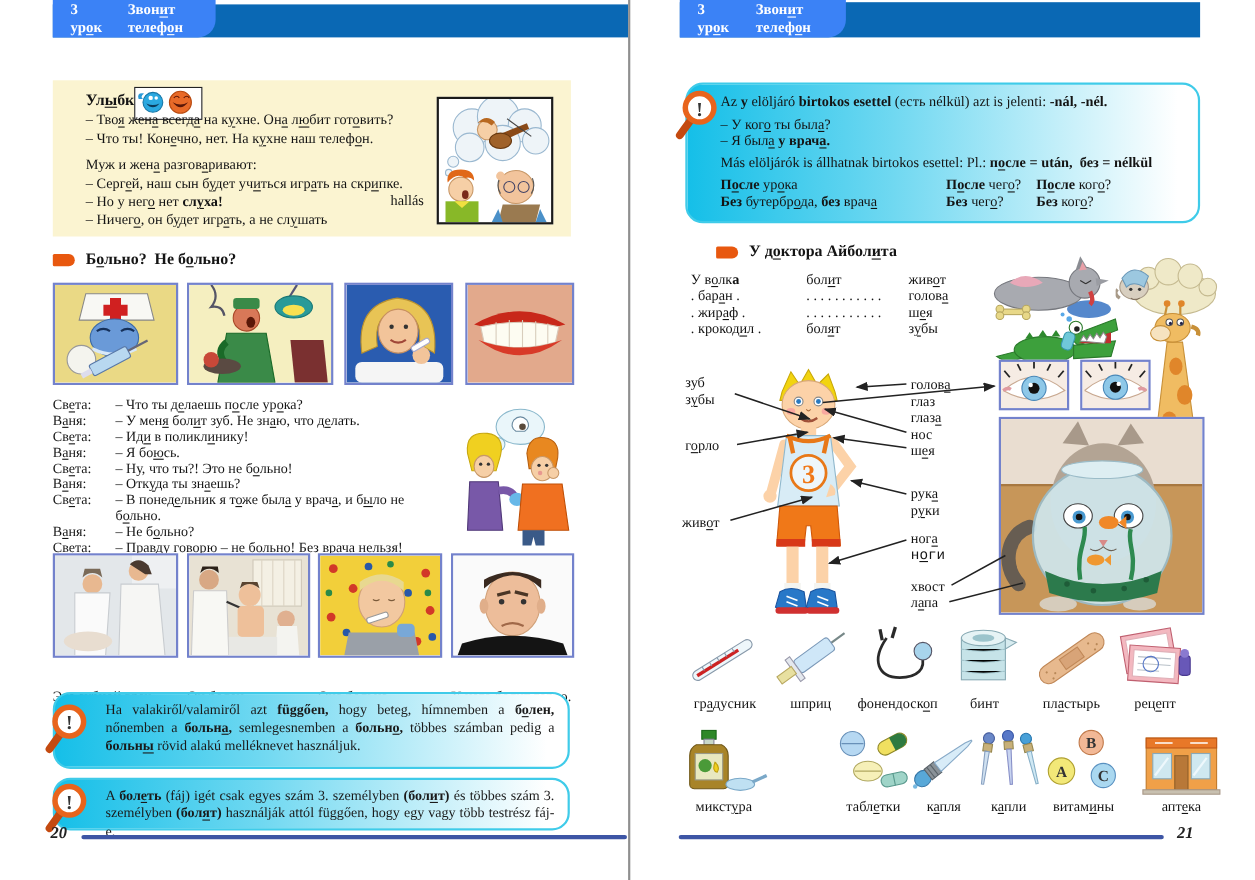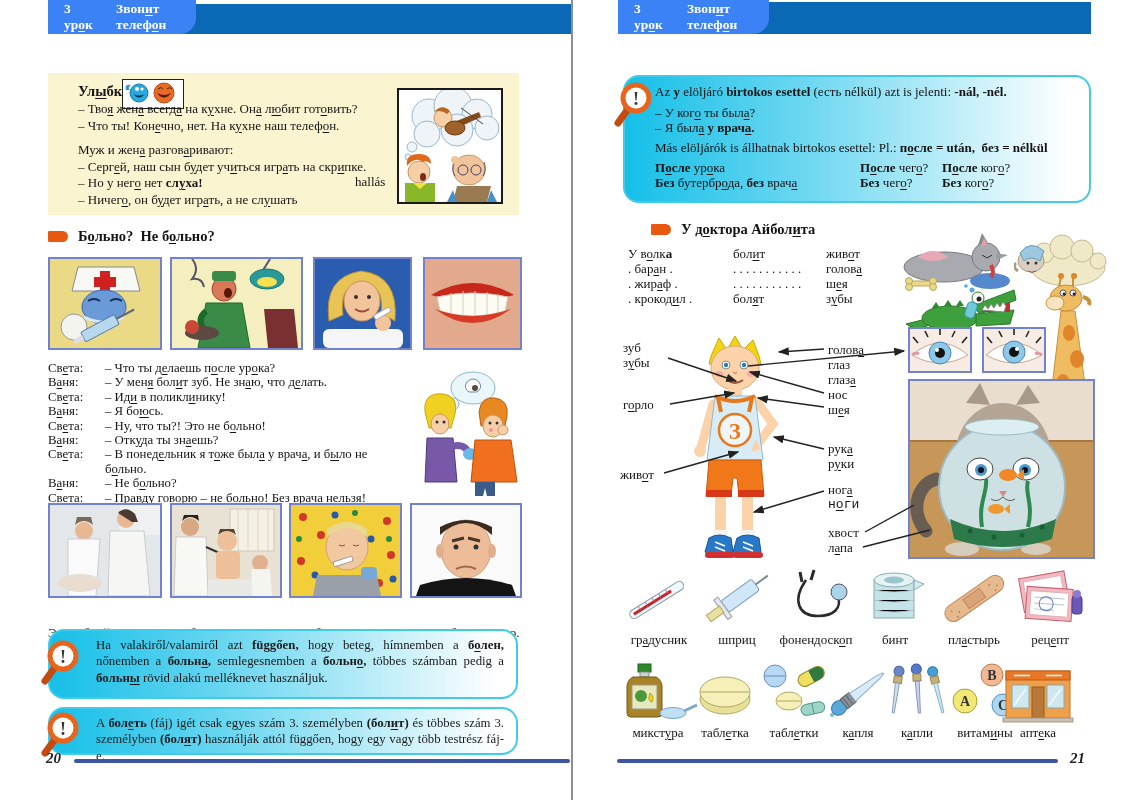--- a/index.html
+++ b/index.html
@@ -750,28 +750,20 @@
         <rect x="22" y="9" width="9" height="5" fill="#c8d8c8" stroke="#889"></rect>
         <path d="M15,14 h23 c4,2 6,6 6,10 v26 a4,4 0 0 1 -4,4 h-27 a4,4 0 0 1 -4,-4 v-26 c0,-4 2,-8 6,-10 z" fill="#a88428" stroke="#705818"></path>
         <rect x="14" y="22" width="25" height="24" fill="#e8e8c0" stroke="#998"></rect>
         <circle cx="23" cy="33" r="6" fill="#4a9a38"></circle>
         <path d="M32,30 q5,4 2,9 q-5,-1 -2,-9z" fill="#f0d020" stroke="#c0a010"></path>
         <ellipse cx="55" cy="50" rx="13" ry="5.5" fill="#bfe0f2" stroke="#7aa8c8"></ellipse>
         <line x1="66" y1="48" x2="79" y2="42" stroke="#7aa8c8" stroke-width="3"></line>
       </svg>
       <span class="lb">микст<u>у</u>ра</span>
     </div>
-    <div class="cell" style="left:104px;top:663px;width:86px;">
-      <svg class="ic" width="76" height="60" viewBox="0 0 76 60">
-        <ellipse cx="38" cy="36" rx="25" ry="15" fill="#e8e098" stroke="#b0a860"></ellipse>
-        <ellipse cx="38" cy="29" rx="25" ry="15" fill="#f6f0b8" stroke="#b0a860"></ellipse>
-        <line x1="14" y1="29" x2="62" y2="29" stroke="#b0a860"></line>
-      </svg>
-      <span class="lb">табл<u>е</u>тка</span>
-    </div>
     <div class="cell" style="left:172px;top:663px;width:88px;">
       <svg class="ic" width="78" height="60" viewBox="0 0 78 60">
         <circle cx="20" cy="13" r="11" fill="#b6d8f2" stroke="#6890b8"></circle>
           <line x1="10" y1="13" x2="30" y2="13" stroke="#6890b8"></line>
         <g transform="rotate(-28 56 13)">
             <rect x="42" y="7" width="28" height="13" rx="6.5" fill="#f0e060" stroke="#908828"></rect>
             <path d="M56,7 h7 a6.5,6.5 0 0 1 0,13 h-7 z" fill="#2e7a40"></path>
           </g>
         <ellipse cx="34" cy="38" rx="13" ry="9" fill="#f6f0b8" stroke="#b0a860"></ellipse>
           <line x1="22" y1="38" x2="46" y2="38" stroke="#b0a860"></line>
@@ -821,21 +813,21 @@
       <svg class="ic" width="80" height="60" viewBox="0 0 80 60">
         <circle cx="47" cy="12" r="11" fill="#f2b896" stroke="#c07848"></circle>
         <text x="47" y="17" text-anchor="middle" font-size="14" font-weight="bold" fill="#333" font-family="Liberation Serif, serif">B</text>
         <circle cx="20" cy="38" r="12" fill="#f2e878" stroke="#b0a030"></circle>
         <text x="20" y="43" text-anchor="middle" font-size="14" font-weight="bold" fill="#333" font-family="Liberation Serif, serif">A</text>
         <circle cx="58" cy="42" r="11" fill="#aad8f0" stroke="#5890c0"></circle>
         <text x="58" y="47" text-anchor="middle" font-size="14" font-weight="bold" fill="#333" font-family="Liberation Serif, serif">C</text>
       </svg>
       <span class="lb">витам<u>и</u>ны</span>
     </div>
-    <div class="cell" style="left:418px;top:663px;width:84px;font-family:Liberation Serif, serif;">
+    <div class="cell" style="left:454px;top:663px;width:84px;font-family:Liberation Serif, serif;">
       <svg class="ic" width="76" height="60" viewBox="0 0 76 60">
         <rect x="6" y="8" width="64" height="47" fill="#f0a048" stroke="#c07828"></rect>
         <rect x="6" y="8" width="64" height="9" fill="#e87828" stroke="#c05818"></rect>
         <g stroke="#fff" stroke-width="1.5">
             <line x1="14" y1="12.5" x2="30" y2="12.5"></line>
             <line x1="46" y1="12.5" x2="62" y2="12.5"></line>
           </g>
         <rect x="12" y="22" width="17" height="23" fill="#cfe8f0" stroke="#88a8b8"></rect>
           <line x1="14" y1="42" x2="26" y2="26" stroke="#eef8fc" stroke-width="2"></line>
         <rect x="47" y="22" width="17" height="23" fill="#cfe8f0" stroke="#88a8b8"></rect>

